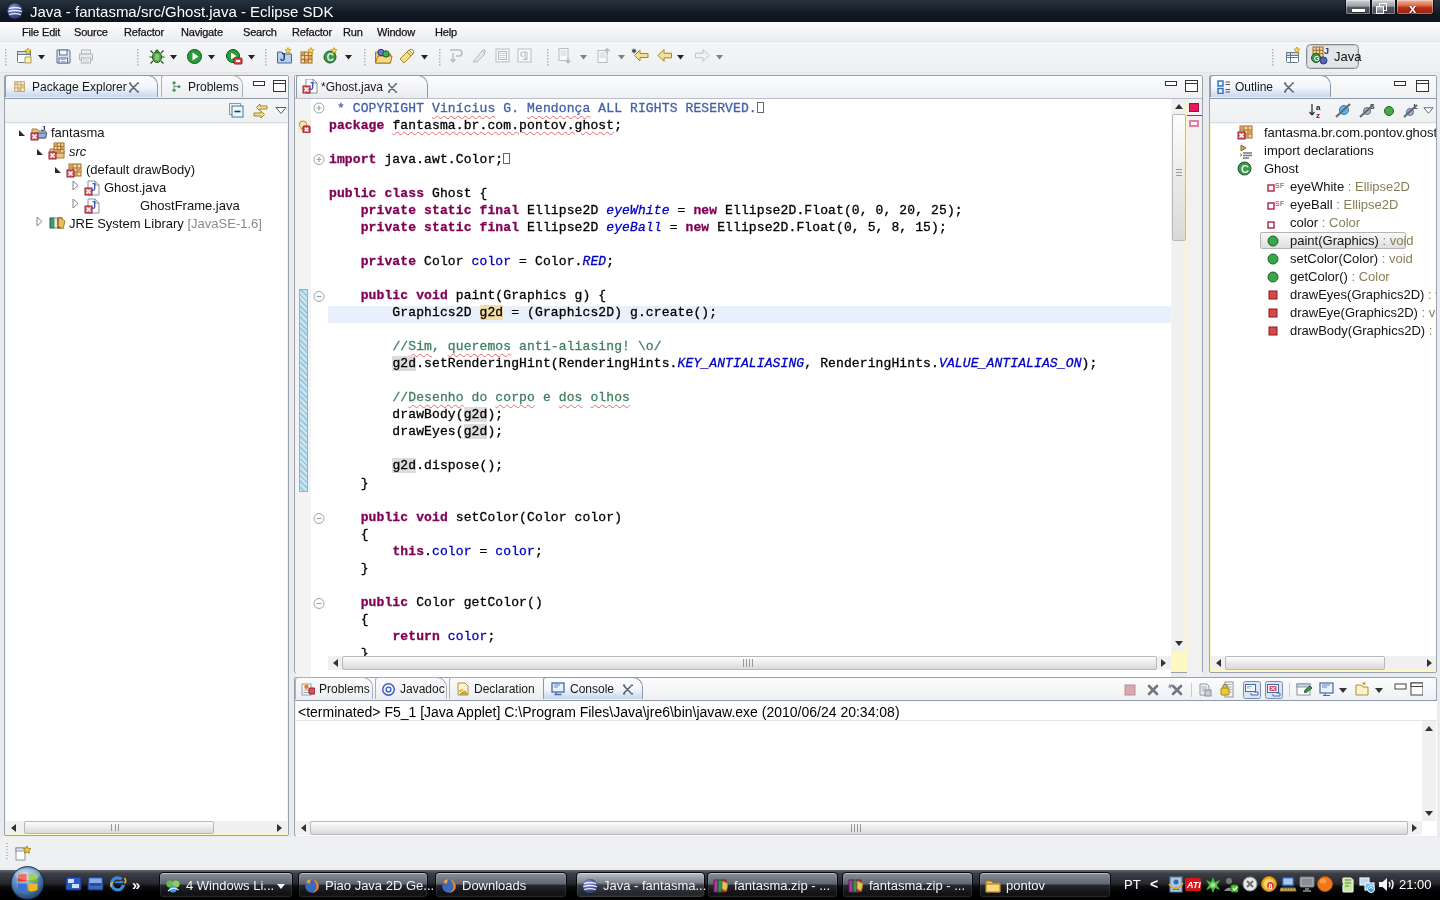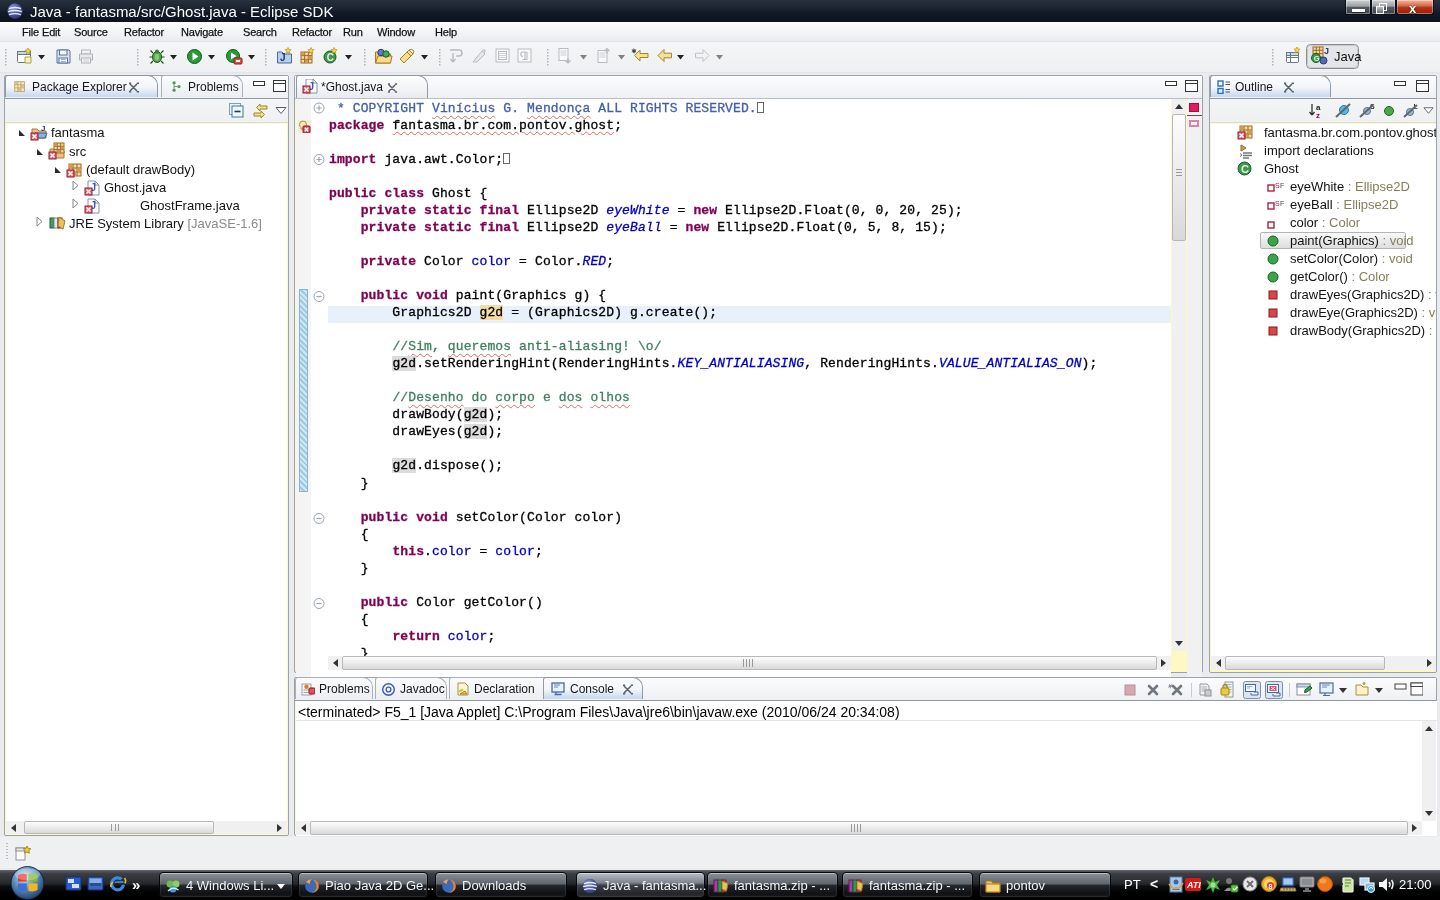--- a/index.html
+++ b/index.html
@@ -381,21 +381,21 @@
     </g>
 
     <g transform="translate(44,91)">
       <rect x="1" y="3" width="4" height="10" fill="#38a068" stroke="#1a6040"></rect>
       <rect x="5" y="3" width="4" height="10" fill="#e8e8e8" stroke="#888"></rect>
       <rect x="9" y="3" width="4" height="10" fill="#c05050" stroke="#802020"></rect>
       <path d="M10 2 L16 6 L14 14 L9 11 Z" fill="#e8c060" stroke="#a08020"></path>
     </g>
   </svg>
   <div class="trow" style="left:46px;top:49px;">fantasma</div>
-  <div class="trow" style="left:64px;top:68px;">src</div>
+  <div class="trow" style="left:64px;top:68px;font-style:italic;">src</div>
   <div class="trow" style="left:81px;top:86px;">(default drawBody)</div>
   <div class="trow" style="left:99px;top:104px;">Ghost.java</div>
   <div class="trow" style="left:99px;top:122px;margin-left:36px;">GhostFrame.java</div>
   <div class="trow" style="left:64px;top:140px;">JRE System Library <span style="color:#8a8a8a">[JavaSE-1.6]</span></div>
 
   <div class="abs sb" style="left:1px;top:745px;width:281px;height:13px;">
     <div class="sbarr" style="left:5px;top:3px;border-top:4px solid transparent;border-bottom:4px solid transparent;border-right:5px solid #333;"></div>
     <div class="sbarr" style="right:5px;top:3px;border-top:4px solid transparent;border-bottom:4px solid transparent;border-left:5px solid #333;"></div>
     <div class="sbthumb abs" style="left:18px;top:0px;width:190px;height:13px;"></div>
     <div class="abs" style="left:105px;top:3px;width:8px;height:7px;border-left:1px solid #999;border-right:1px solid #999;background:linear-gradient(90deg,transparent 3px,#999 3px,#999 4px,transparent 4px);"></div>

